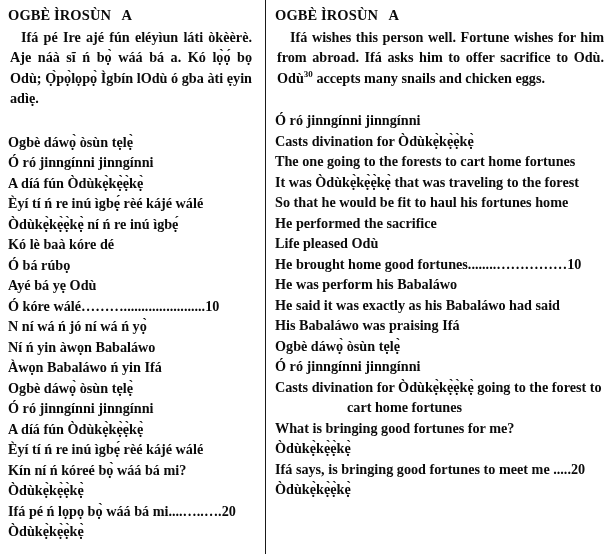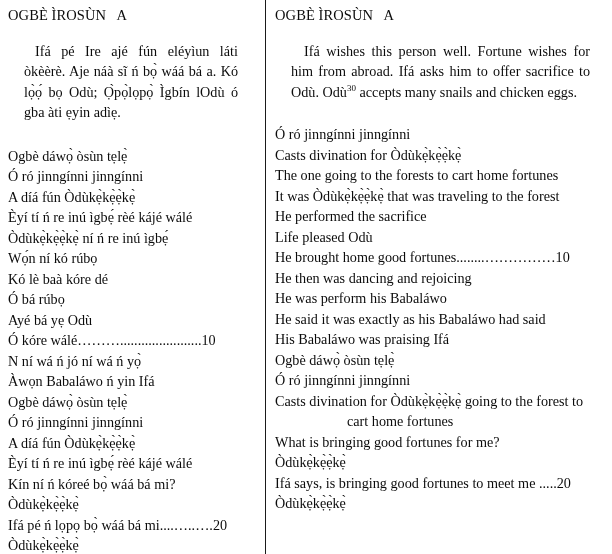--- a/index.html
+++ b/index.html
@@ -13,20 +13,21 @@
     overflow: hidden;
     font-family: "Liberation Serif", "DejaVu Serif", serif;
     color: #0b0b0b;
   }
 
   .page {
     position: relative;
     width: 612px;
     height: 554px;
     box-sizing: border-box;
+    font-weight: bold;
   }
 
   .divider {
     position: absolute;
     left: 265px;
     top: 0;
     width: 1px;
     height: 554px;
     background: #1a1a1a;
   }
@@ -55,21 +56,21 @@
     letter-spacing: 0.1px;
     margin: 0 0 1px 0;
     white-space: pre;
   }
 
   .intro {
     font-size: 14.2px;
     line-height: 20.4px;
     text-align: justify;
     text-justify: inter-word;
-    margin: 16px;
+    margin: 2px;
     text-indent: 11px;
     hyphens: none;
   }
 
   .col-right .intro {
     text-indent: 13px;
   }
 
   .verse {
     margin: 0;
@@ -124,50 +125,50 @@
 
   <div class="col col-left">
     <div class="heading">OGBÈ ÌROSÙN   A</div>
     <p class="intro"> Ifá pé Ire ajé fún eléyìun láti òkèèrè. Aje náà sĩ ń bọ̀ wáá bá a. Kó lọ̀ọ́ bọ Odù; Ọ̀pọ̀lọpọ̀ Ìgbín lOdù ó gba àti ẹyin adìẹ.</p>
     <ul class="verse">
       <li>Ogbè dáwọ̀ òsùn tẹlẹ̀</li>
       <li>Ó ró jinngínni jinngínni</li>
       <li>A díá fún Òdùkẹ̀kẹ̀ẹ̀kẹ̀</li>
       <li>Èyí tí ń re inú ìgbẹ́ rèé kájé wálé</li>
       <li>Òdùkẹ̀kẹ̀ẹ̀kẹ̀ ní ń re inú ìgbẹ́</li>
-      <li>Wọ́n ní kó rúbọ</li>
       <li>Kó lè baà kóre dé</li>
       <li>Ó bá rúbọ</li>
       <li>Ayé bá yẹ Odù</li>
       <li>Ó kóre wálé……….......................10</li>
       <li>N ní wá ń jó ní wá ń yọ̀</li>
+      <li>Ní ń yin àwọn Babaláwo</li>
       <li>Àwọn Babaláwo ń yin Ifá</li>
       <li>Ogbè dáwọ̀ òsùn tẹlẹ̀</li>
       <li>Ó ró jinngínni jinngínni</li>
       <li>A díá fún Òdùkẹ̀kẹ̀ẹ̀kẹ̀</li>
       <li>Èyí tí ń re inú ìgbẹ́ rèé kájé wálé</li>
       <li>Kín ní ń kóreé bọ̀ wáá bá mi?</li>
       <li>Òdùkẹ̀kẹ̀ẹ̀kẹ̀</li>
       <li>Ifá pé ń lọpọ bọ̀ wáá bá mi....…..….20</li>
       <li>Òdùkẹ̀kẹ̀ẹ̀kẹ̀</li>
     </ul>
   </div>
 
   <div class="col col-right">
     <div class="heading">OGBÈ ÌROSÙN   A</div>
     <p class="intro"><span> Ifá wishes this person well. Fortune wishes for him from abroad. Ifá asks him to offer sacrifice to Odù. Odù</span><sup>30</sup><span> accepts many snails and chicken eggs.</span></p>
     <ul class="verse">
       <li>Ó ró jinngínni jinngínni</li>
       <li>Casts divination for Òdùkẹ̀kẹ̀ẹ̀kẹ̀</li>
       <li>The one going to the forests to cart home fortunes</li>
       <li>It was Òdùkẹ̀kẹ̀ẹ̀kẹ̀ that was traveling to the forest</li>
+      <li class="justified">So that he would be fit to haul his fortunes home</li>
       <li>He performed the sacrifice</li>
       <li>Life pleased Odù</li>
       <li>He brought home good fortunes........……………10</li>
-      <li>He then was dancing and rejoicing</li>
       <li>He was perform his Babaláwo</li>
       <li>He said it was exactly as his Babaláwo had said</li>
       <li>His Babaláwo was praising Ifá</li>
       <li>Ogbè dáwọ̀ òsùn tẹlẹ̀</li>
       <li>Ó ró jinngínni jinngínni</li>
       <li class="wrapline"><span>Casts divination for Òdùkẹ̀kẹ̀ẹ̀kẹ̀ going to the forest to</span><span class="cont">cart home fortunes</span></li>
       <li>What is bringing good fortunes for me?</li>
       <li>Òdùkẹ̀kẹ̀ẹ̀kẹ̀</li>
       <li>Ifá says, is bringing good fortunes to meet me .....20</li>
       <li>Òdùkẹ̀kẹ̀ẹ̀kẹ̀</li>

